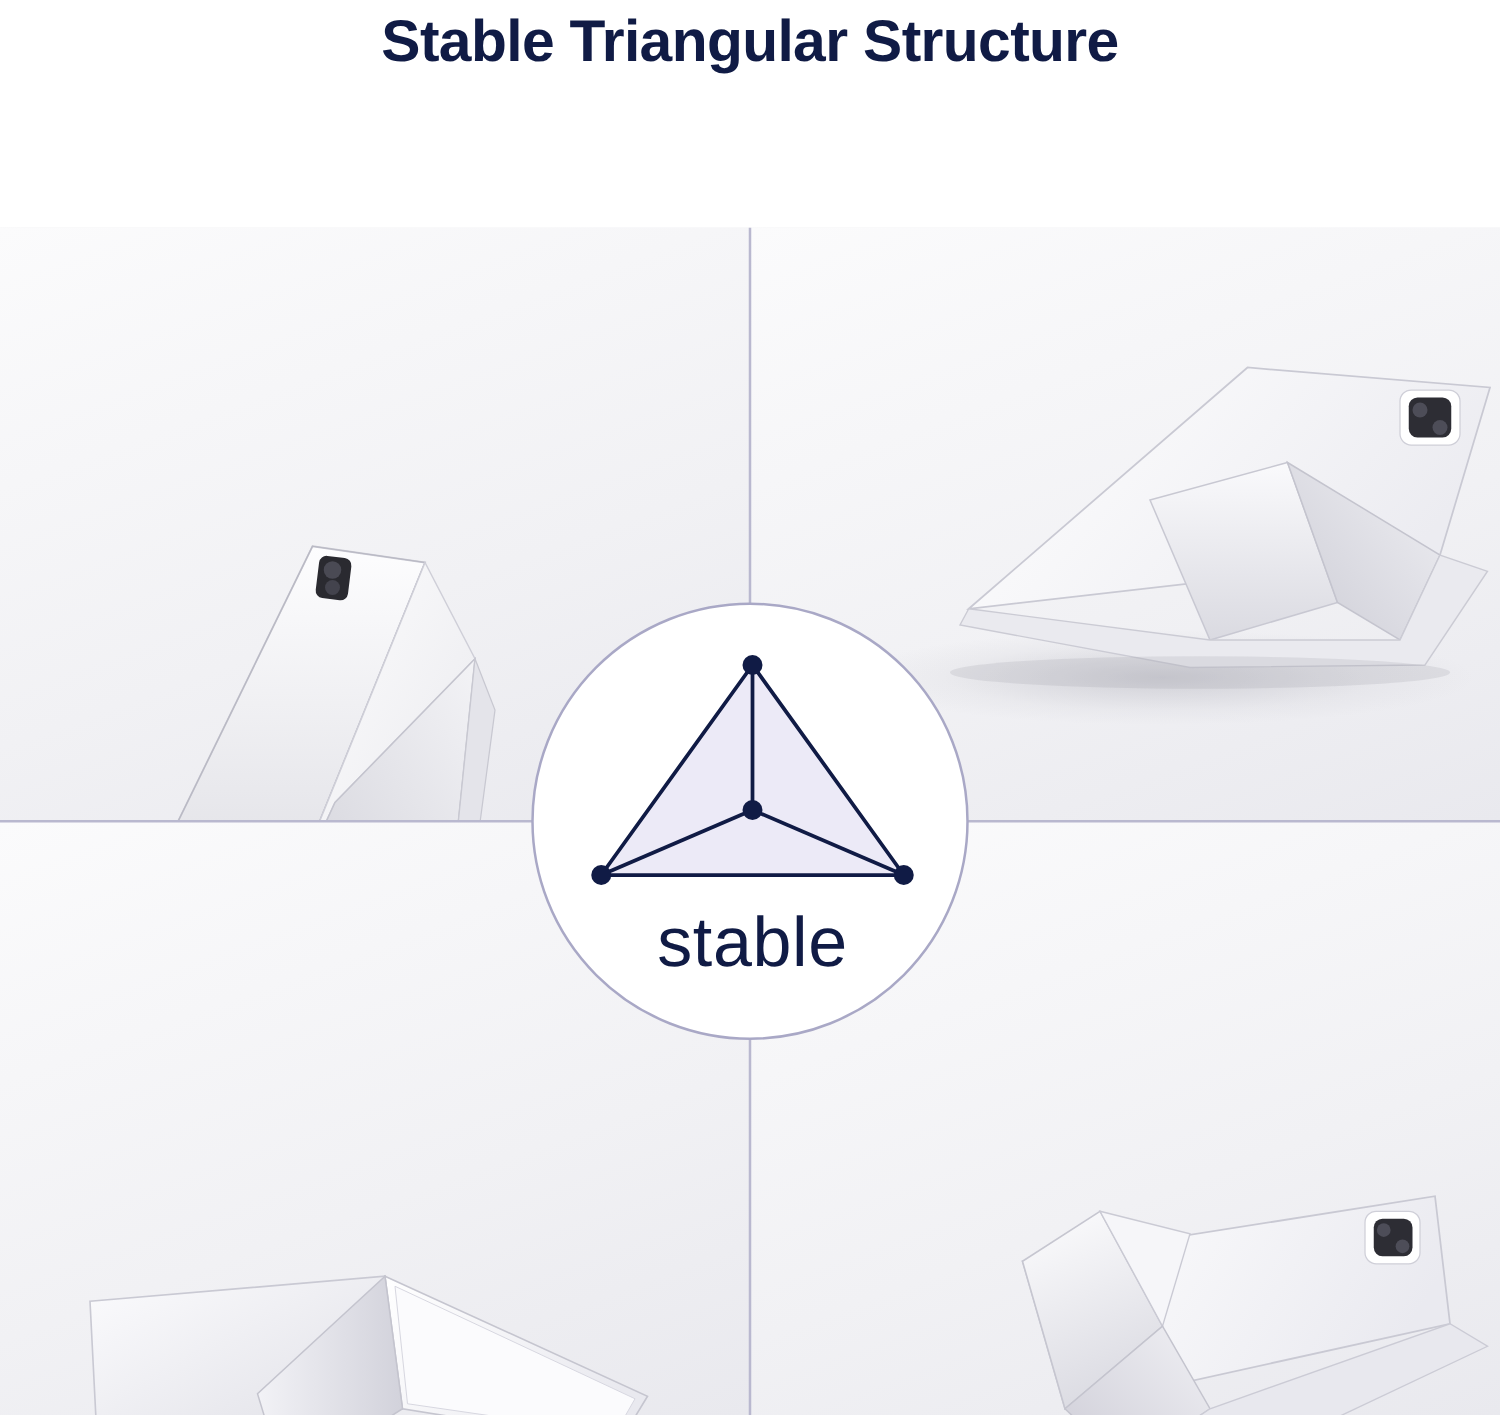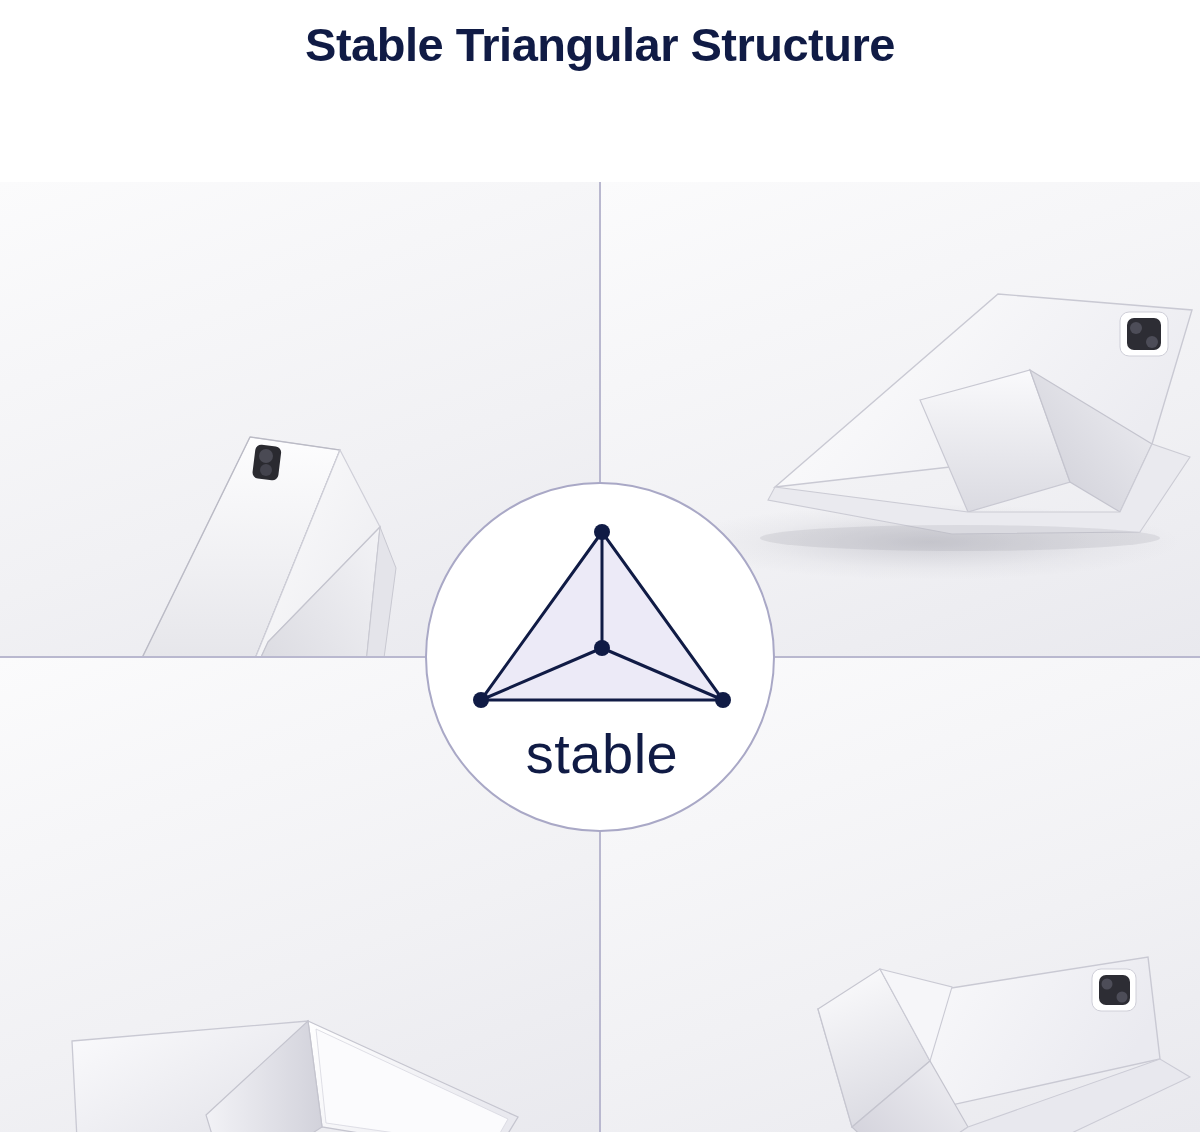--- a/index.html
+++ b/index.html
@@ -24,21 +24,21 @@
   .header {
     position: absolute;
     top: 0;
     left: 0;
     width: 1200px;
     height: 180px;
     text-align: center;
   }
   .headline {
     margin: 0;
-    padding-top: 18px;
+    padding-top: 6px;
     font-size: 47px;
     font-weight: bold;
     letter-spacing: -0.5px;
     color: #101b45;
     line-height: 1.15;
   }
   .subhead {
     margin: 0;
     padding-top: 16px;
     font-size: 28px;

